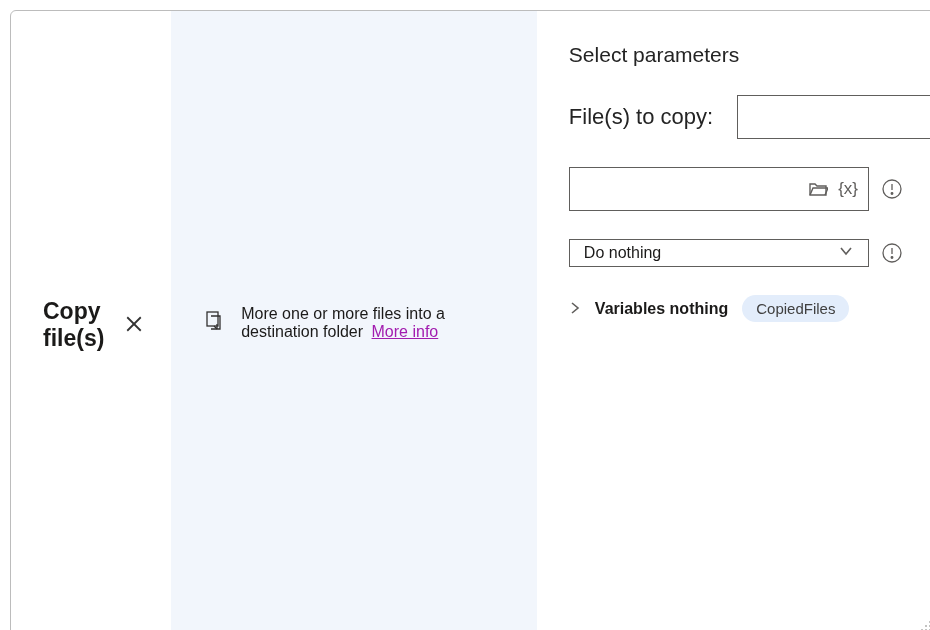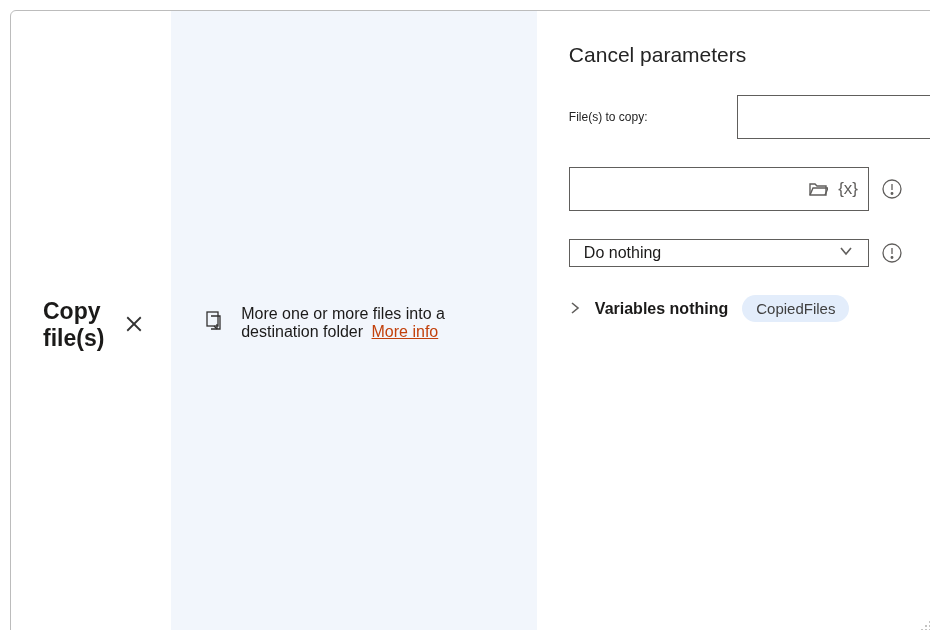--- a/index.html
+++ b/index.html
@@ -8,25 +8,25 @@
       width: 926px; height: 626px; margin: 10px; border: 1px solid #bcbcbc; border-radius: 6px;
       background: #fff; display: flex; flex-direction: row; position: relative;
     }
     .header { display: flex; align-items: center; justify-content: space-between; padding: 22px 28px 18px 32px; }
     .title { font-size: 23px; font-weight: 600; }
     .close { width: 22px; height: 22px; background: none; border: none; cursor: pointer; color: #333; display: flex; align-items: center; justify-content: center; }
     .close svg { width: 18px; height: 18px; }
     .info-bar { background: #f2f6fc; display: flex; align-items: center; gap: 14px; padding: 18px 32px; }
     .info-bar .copy-icon svg { width: 24px; height: 24px; }
     .info-text { font-size: 16px; color: #1b1a19; }
-    .more-info { color: #c2410c; text-decoration: underline; cursor: pointer; margin-left: 4px; }
+    .more-info { color: #a21caf; text-decoration: underline; cursor: pointer; margin-left: 4px; }
     .body { flex: 1 1 auto; padding: 32px 32px 10px 32px; overflow: auto; }
     .section-heading { font-size: 21px; font-weight: 400; margin-bottom: 28px; color: #242424; }
     .row { display: flex; align-items: center; margin-bottom: 28px; }
-    .row-label { width: 168px; font-size: 12px; color: #242424; flex-shrink: 0; }
+    .row-label { width: 168px; font-size: 22px; color: #242424; flex-shrink: 0; }
     .field-wrap { flex: 1 1 auto; display: flex; align-items: center; gap: 12px; }
     .input-box { flex: 1 1 auto; height: 44px; border: 1px solid #605e5c; background: #fff; display: flex; align-items: center; padding: 0 10px; gap: 10px; }
     .input-box input { flex: 1 1 auto; border: none; outline: none; font-size: 16px; height: 100%; background: transparent; }
     .icon-slot { display: inline-flex; align-items: center; justify-content: center; cursor: pointer; color: #605e5c; }
     .icon-slot svg { width: 20px; height: 20px; }
     .var-text { font-family: "Segoe UI", sans-serif; font-size: 17px; color: #605e5c; cursor: pointer; }
     .help-circle svg { width: 22px; height: 22px; }
     .help-circle { display: inline-flex; align-items: center; justify-content: center; cursor: pointer; color: #605e5c; }
     .select-box { flex: 1 1 auto; height: 28px; border: 1px solid #605e5c; display: flex; align-items: center; justify-content: space-between; padding: 0 14px; cursor: pointer; }
     .select-box .value { font-size: 16px; }
@@ -72,21 +72,21 @@
         <path d="M14 20 l0 -5"></path>
       </svg>
     </span>
     <div class="info-text">
       <span>More one or more files into a destination folder</span>
       <a class="more-info">More info</a>
     </div>
   </div>
 
   <div class="body">
-    <div class="section-heading">Cancel parameters</div>
+    <div class="section-heading">Select parameters</div>
 
     <div class="row">
       <div class="row-label">File(s) to copy:</div>
       <div class="field-wrap">
         <div class="input-box">
           <input type="text" value="" style="">
           <span class="icon-slot">
             <svg viewBox="0 0 20 20" fill="none" stroke="currentColor" stroke-width="1.4">
               <path d="M5 2 h7 l3 3 v12 h-10 z"></path>
               <path d="M12 2 v3 h3"></path>

